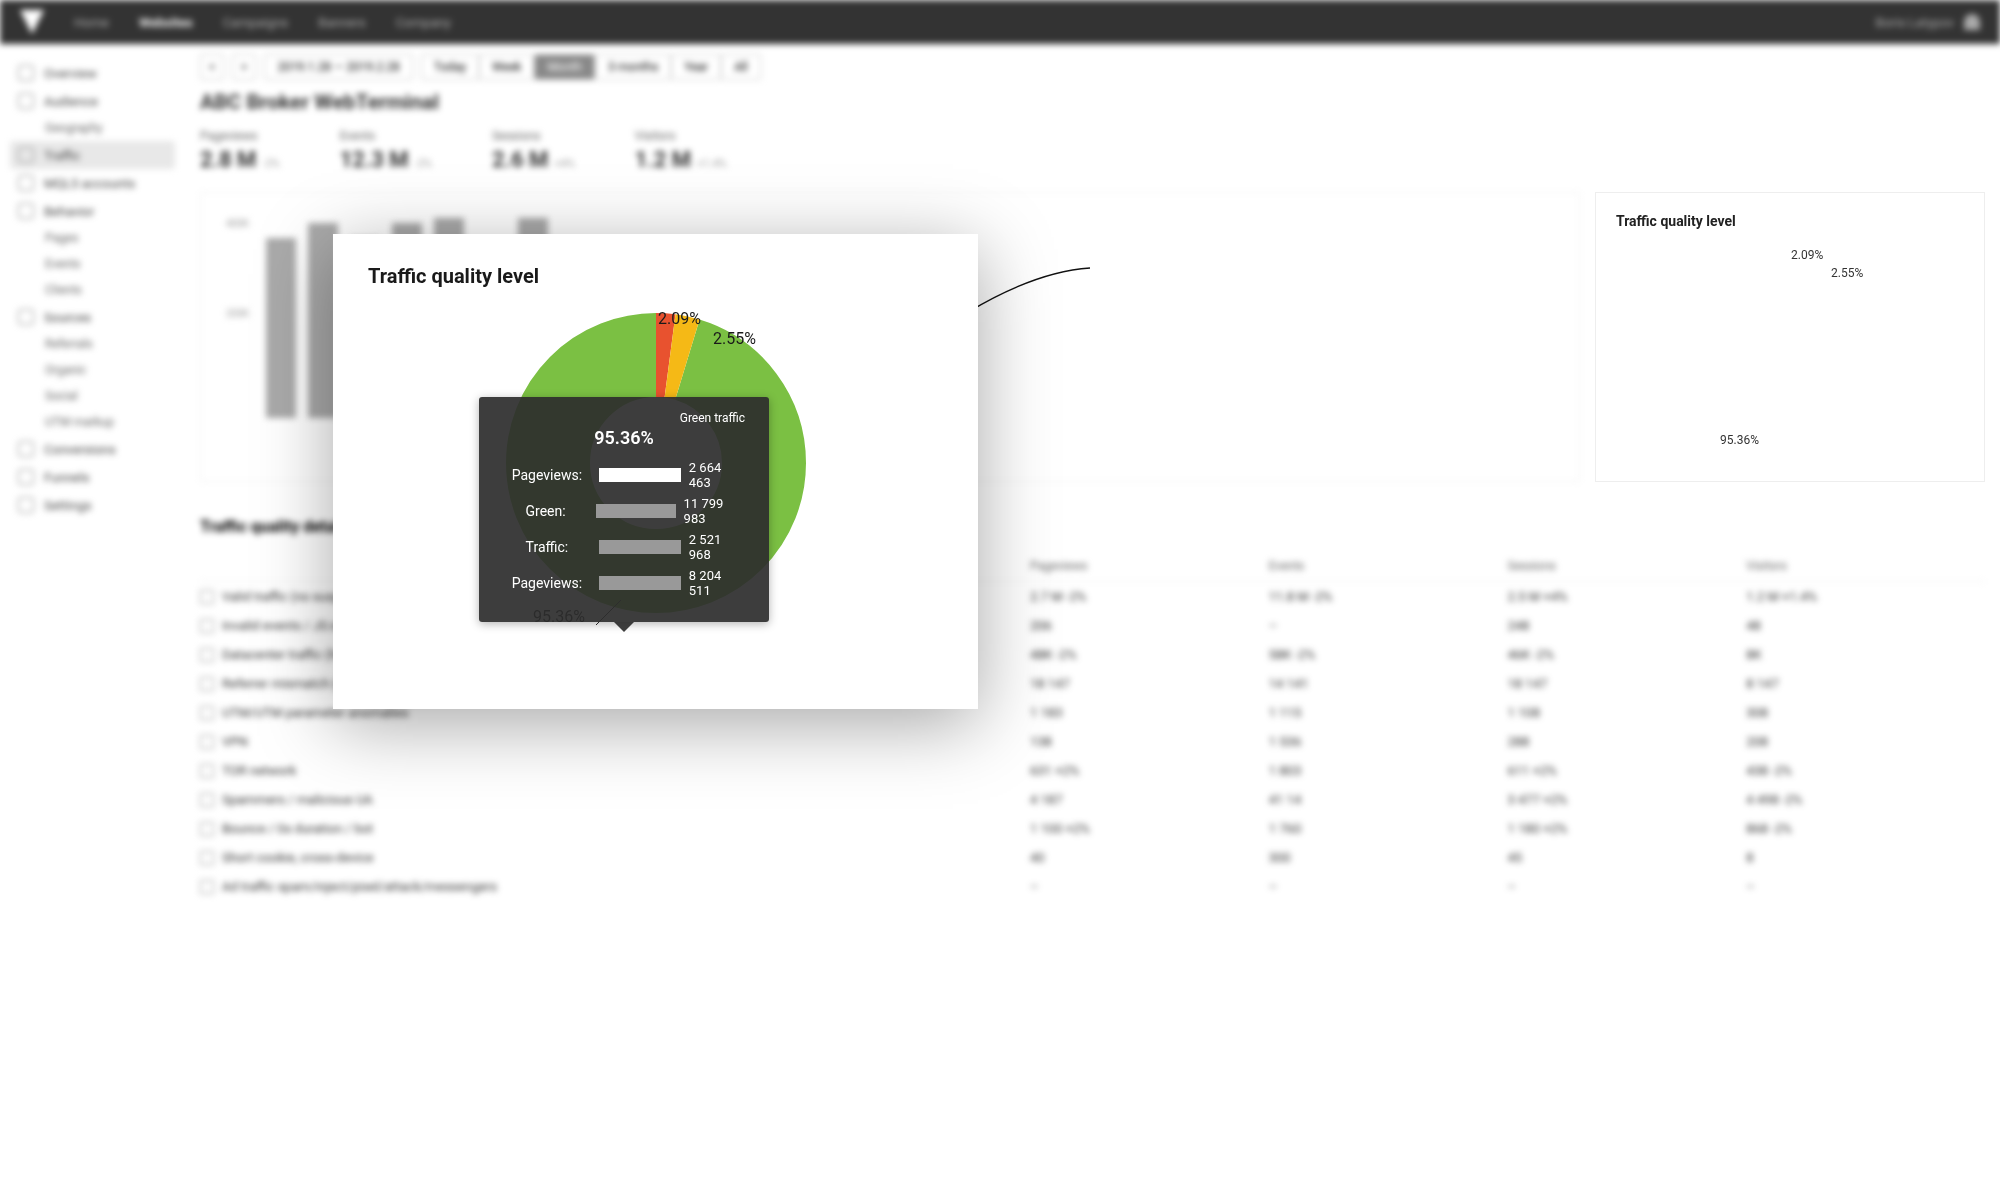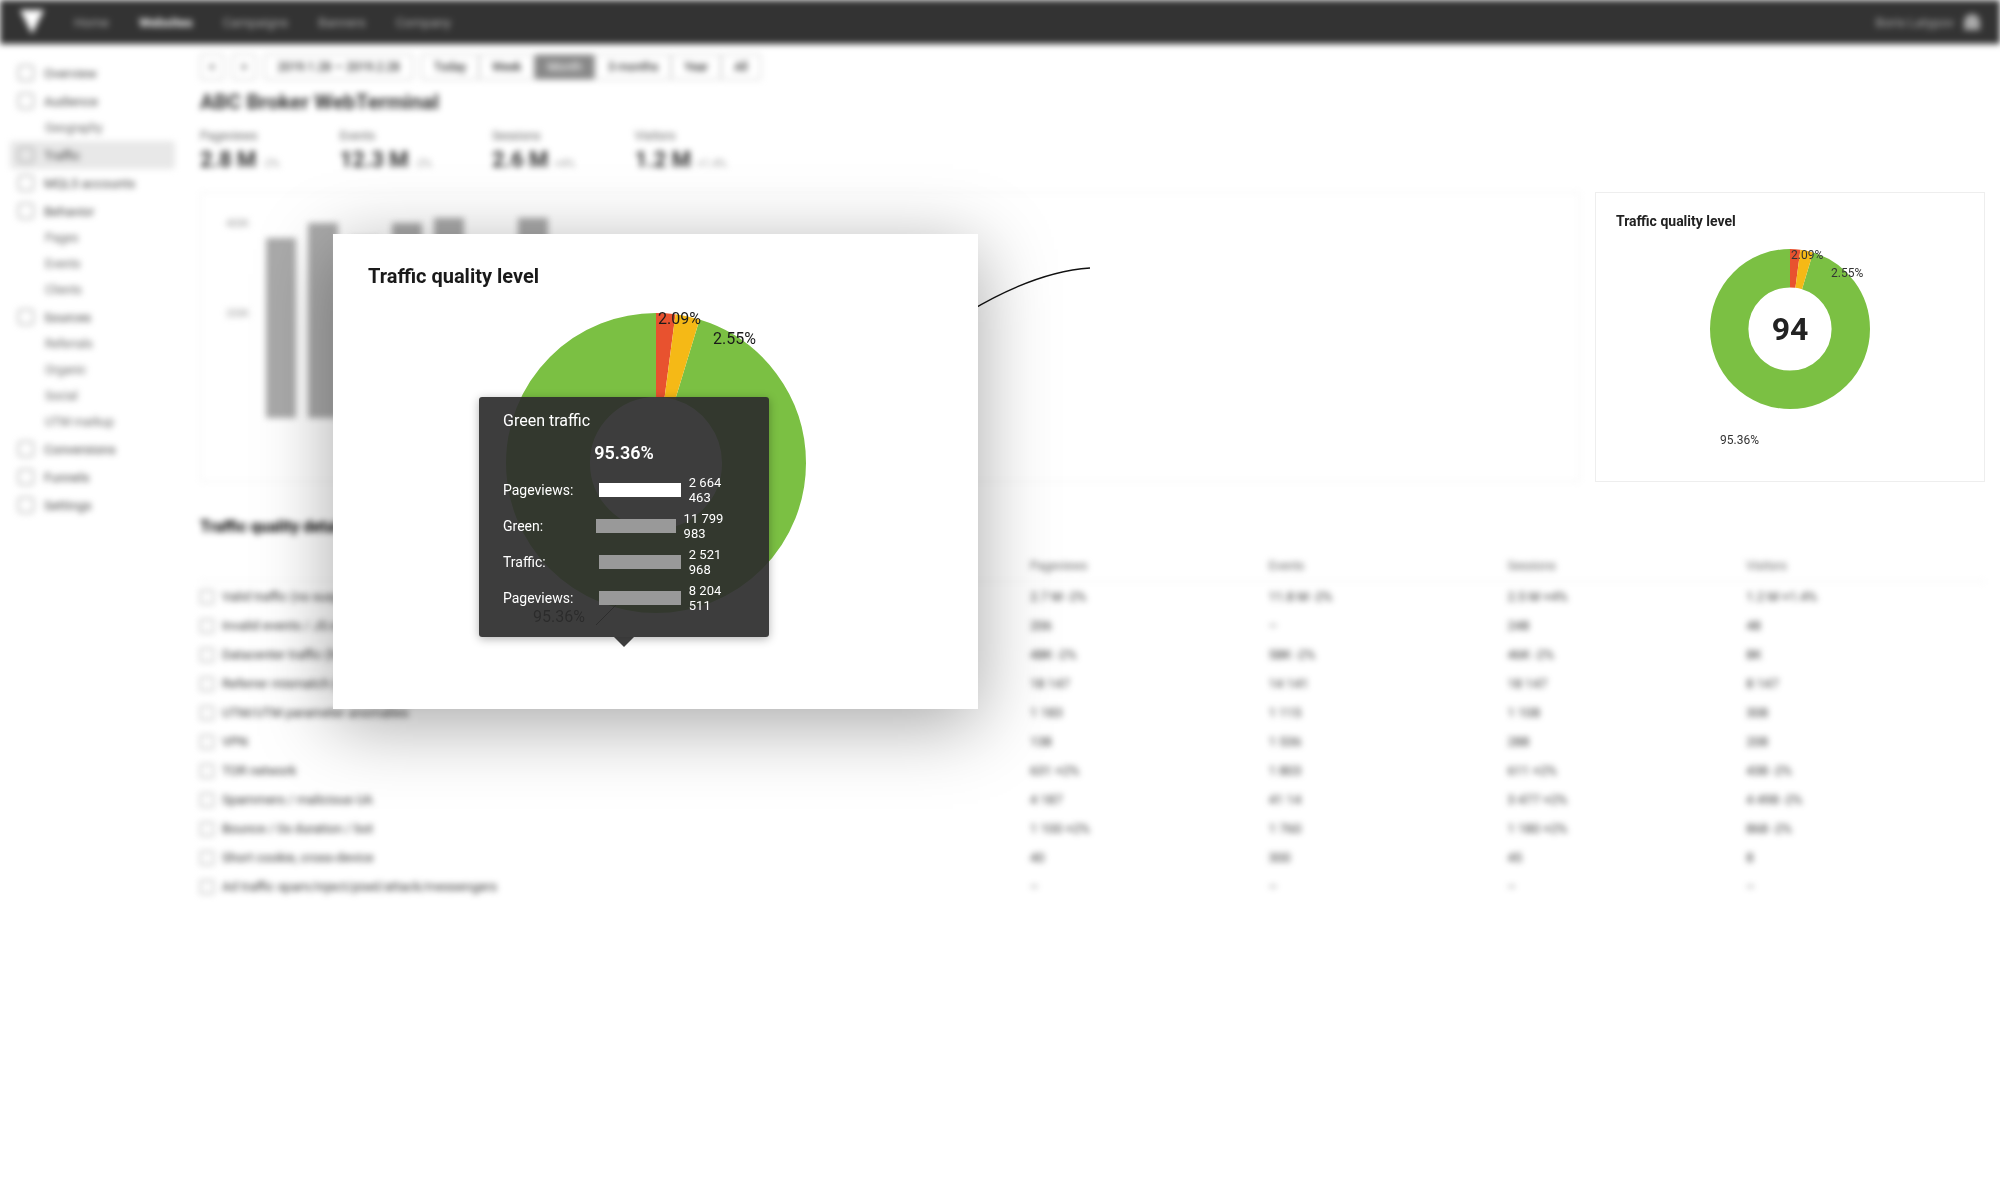--- a/index.html
+++ b/index.html
@@ -62,24 +62,24 @@
 .chk{width:14px;height:14px;border:1px solid #999}
 
 
 .modal{position:absolute;top:234px;left:333px;width:645px;height:475px;background:#fff;padding:30px 35px;box-shadow:0 15px 70px rgba(0,0,0,.35)}
 .modal h2{font-size:20px;font-weight:700;color:#1a1a1a;margin-bottom:25px}
 .donut-lg-wrap{position:relative;width:300px;height:300px;margin:0 auto}
 .lg-lbl{position:absolute;font-size:16px;color:#1a1a1a}
 
 .tooltip{position:absolute;top:163px;left:146px;width:290px;background:rgba(45,45,45,.92);border-radius:3px;padding:14px 24px 18px;color:#fff;box-shadow:0 2px 10px rgba(0,0,0,.3)}
 .tooltip::after{content:"";position:absolute;bottom:-10px;left:50%;margin-left:-10px;border:10px solid transparent;border-top-color:rgba(45,45,45,.92);border-bottom:none}
-.tooltip .tt-title{text-align:left;font-size:16px;margin-bottom:12px}
+.tooltip .tt-title{text-align:right;font-size:12px;margin-bottom:2px}
 .tooltip .tt-pct{text-align:center;font-size:18px;font-weight:600;margin-bottom:12px}
 .tt-row{display:flex;align-items:center;font-size:14px;margin-bottom:6px}
-.tt-row .k{width:90px;text-align:left;margin-right:8px}
+.tt-row .k{width:90px;text-align:center;margin-right:8px}
 .tt-row .bar{width:84px;height:14px;background:#999;margin-right:8px}
 .tt-row .bar.full{background:#fff}
 .tt-row .v{font-size:13px}
 
 
 .arrow{position:absolute;top:263px;left:905px;width:190px;height:95px;pointer-events:none}
 
 .donut-svg{width:100%;height:100%;transform:rotate(-90deg)}
 </style>
 </head>
@@ -167,28 +167,20 @@
             <div class="bar" style="height: 180px;"></div>
             <div class="bar" style="height: 195px;"></div>
             <div class="bar" style="height: 200px;"></div>
             <div class="bar" style="height: 150px;"></div>
             <div class="bar" style="height: 200px;"></div>
           </div>
       </div>
 
       <div class="quality-small">
         <h3>Traffic quality level</h3>
-        <div class="donut-sm">
-          <svg class="donut-svg" viewBox="0 0 100 100">
-            <circle cx="50" cy="50" r="38" fill="none" stroke="#7bc043" stroke-width="24" stroke-dasharray="227.6 238.76" stroke-dashoffset="-11.16"></circle>
-            <circle cx="50" cy="50" r="38" fill="none" stroke="#e8522f" stroke-width="24" stroke-dasharray="4.99 238.76" stroke-dashoffset="0"></circle>
-            <circle cx="50" cy="50" r="38" fill="none" stroke="#f5b916" stroke-width="24" stroke-dasharray="6.17 238.76" stroke-dashoffset="-4.99"></circle>
-          </svg>
-          <div class="hole">94</div>
-        </div>
         <span class="sm-lbl" style="top:55px;left:195px">2.09%</span>
         <span class="sm-lbl" style="top:73px;left:235px">2.55%</span>
         <span class="sm-lbl" style="top:240px;left:124px">95.36%</span>
       </div>
     </div>
 
     <div class="table-area">
       <div class="table-title">Traffic quality details</div>
       <div class="tbl" id="tbl">
           <div class="hdr">

